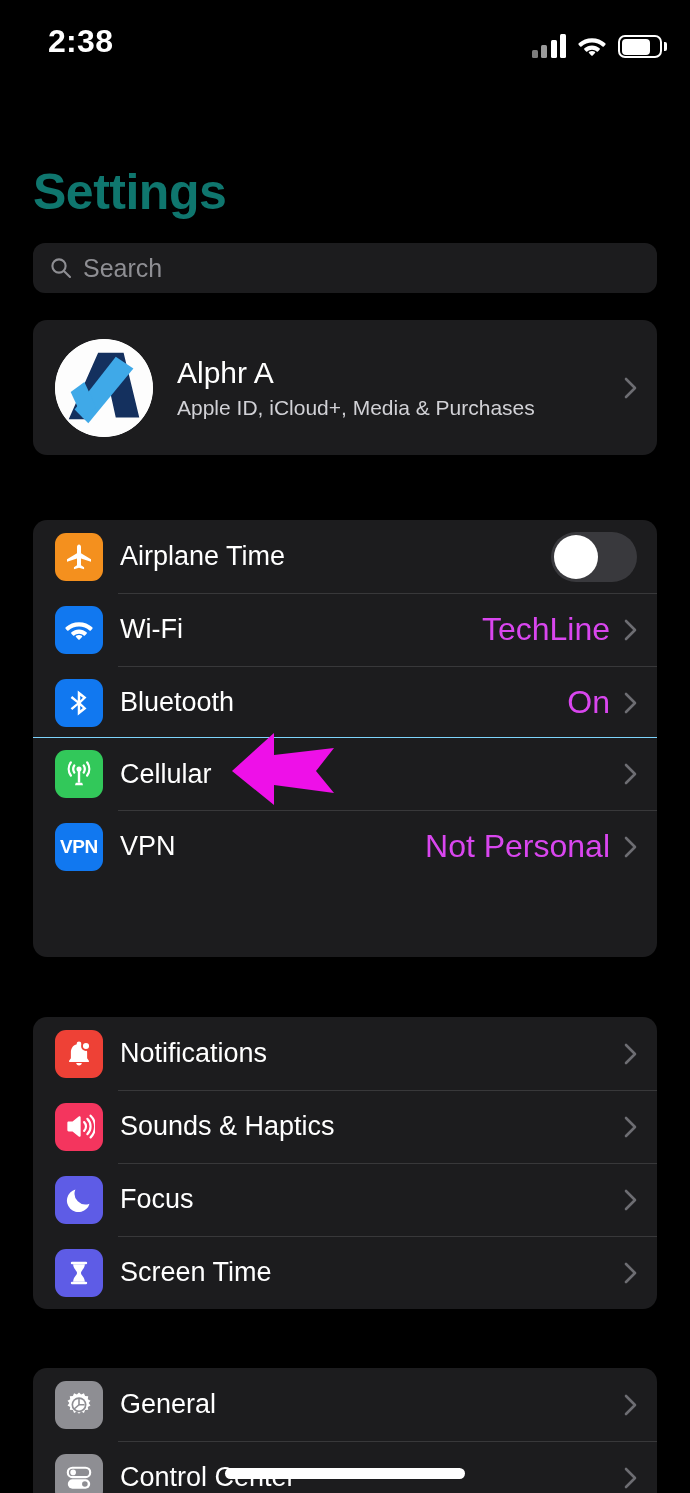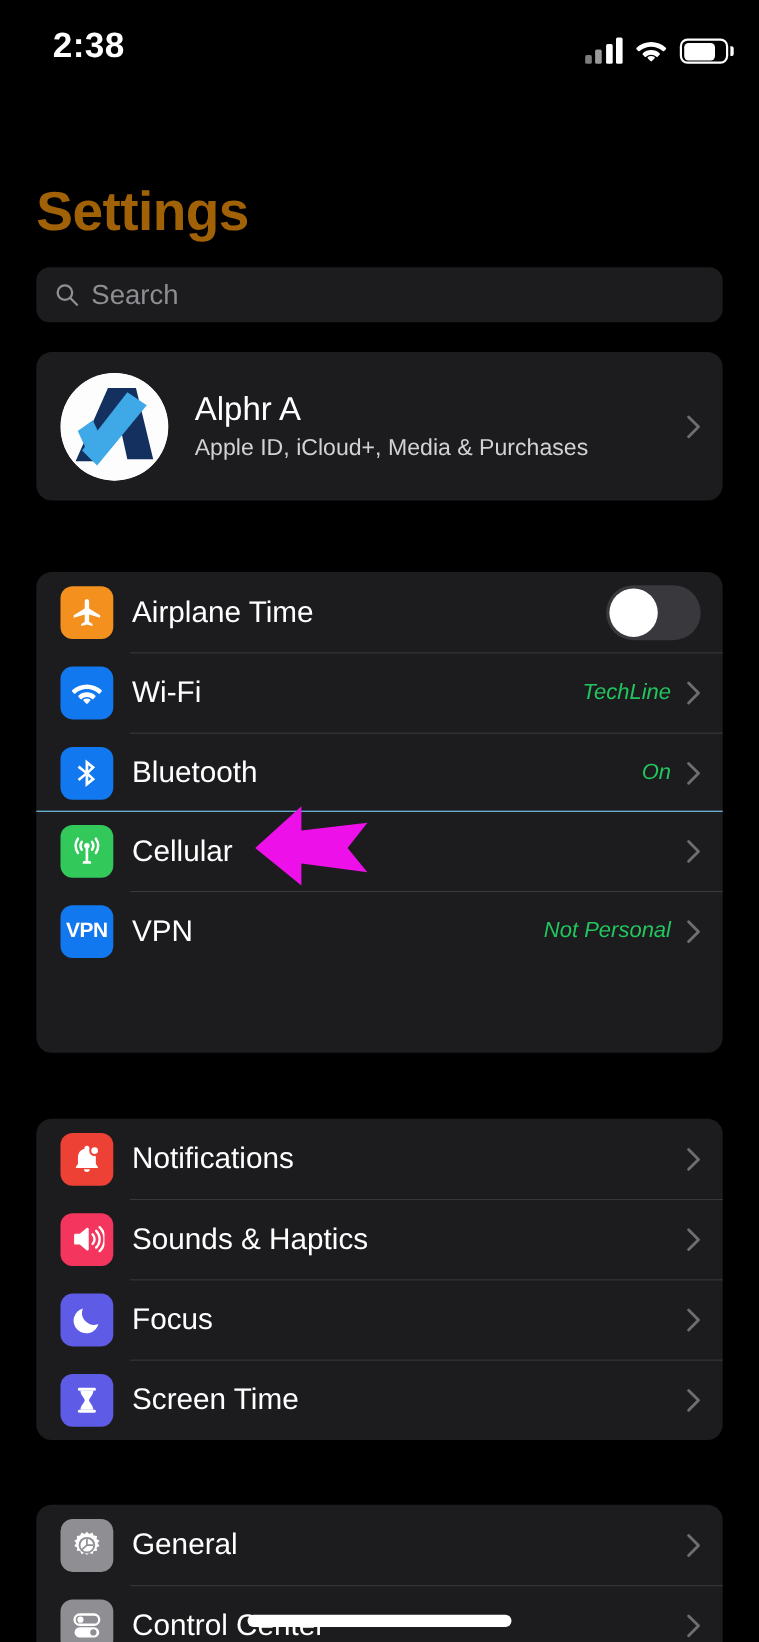--- a/index.html
+++ b/index.html
@@ -26,21 +26,21 @@
   .sig i:nth-child(4){ height:24px; background:#fff; }
   .wifi-ic { width:30px; height:24px; }
   .batt { position:relative; width:44px; height:23px; }
   .batt-body { position:absolute; inset:0; border:2.5px solid #fff; border-radius:7px; }
   .batt-fill { position:absolute; left:3.5px; top:3.5px; bottom:3.5px; width:28px; background:#fff; border-radius:4px; }
   .batt-tip { position:absolute; right:-5px; top:7px; width:3.5px; height:9px; background:#fff; border-radius:0 2px 2px 0; }
 
   
   .page-title {
     position:absolute; left:33px; top:163px;
-    color:#a16207; font-size:50px; font-weight:bold; letter-spacing:-0.5px;
+    color:#0f766e; font-size:50px; font-weight:bold; letter-spacing:-0.5px;
   }
   .searchbar {
     position:absolute; left:33px; top:243px; width:624px; height:50px;
     background:#1c1c1e; border-radius:12px; display:flex; align-items:center; padding-left:17px;
   }
   .search-ic { width:22px; height:22px; flex:0 0 22px; margin-right:11px; }
   .search-ph { color:#8e8e93; font-size:25px; }
 
   
   .card { position:absolute; left:33px; width:624px; background:#1c1c1e; border-radius:14px; }
@@ -55,21 +55,21 @@
   .aid-name { color:#fff; font-size:30px; margin-bottom:6px; }
   .aid-sub { color:#d1d1d6; font-size:21px; }
 
   
   .row { display:flex; align-items:center; height:73px; padding-left:22px; padding-right:20px; position:relative; }
   .row + .row::before {
     content:""; position:absolute; left:85px; right:0; top:0; height:1px; background:#38383a;
   }
   .app-ic { width:48px; height:48px; border-radius:11px; flex:0 0 48px; display:flex; align-items:center; justify-content:center; }
   .row-label { color:#fff; font-size:27px; margin-left:17px; flex:1; white-space:nowrap; }
-  .row-value { color:#22c55e; font-size:20px; margin-right:14px; white-space:nowrap;font-style:italic; }
+  .row-value { color:#d946ef; font-size:32px; margin-right:14px; white-space:nowrap; }
   .chev { width:13px; height:22px; flex:0 0 13px; }
 
   
   .toggle { width:86px; height:50px; border-radius:25px; background:#39393d; position:relative; flex:0 0 86px; }
   .toggle .knob { position:absolute; left:3px; top:3px; width:44px; height:44px; border-radius:50%; background:#fff; }
 
   
   .g1 { top:520px; height:217px; border-radius:14px 14px 0 0; }
   .g1b{ top:737px; height:220px; border-radius:0 0 14px 14px; }
   .g2 { top:1017px; height:292px; }

